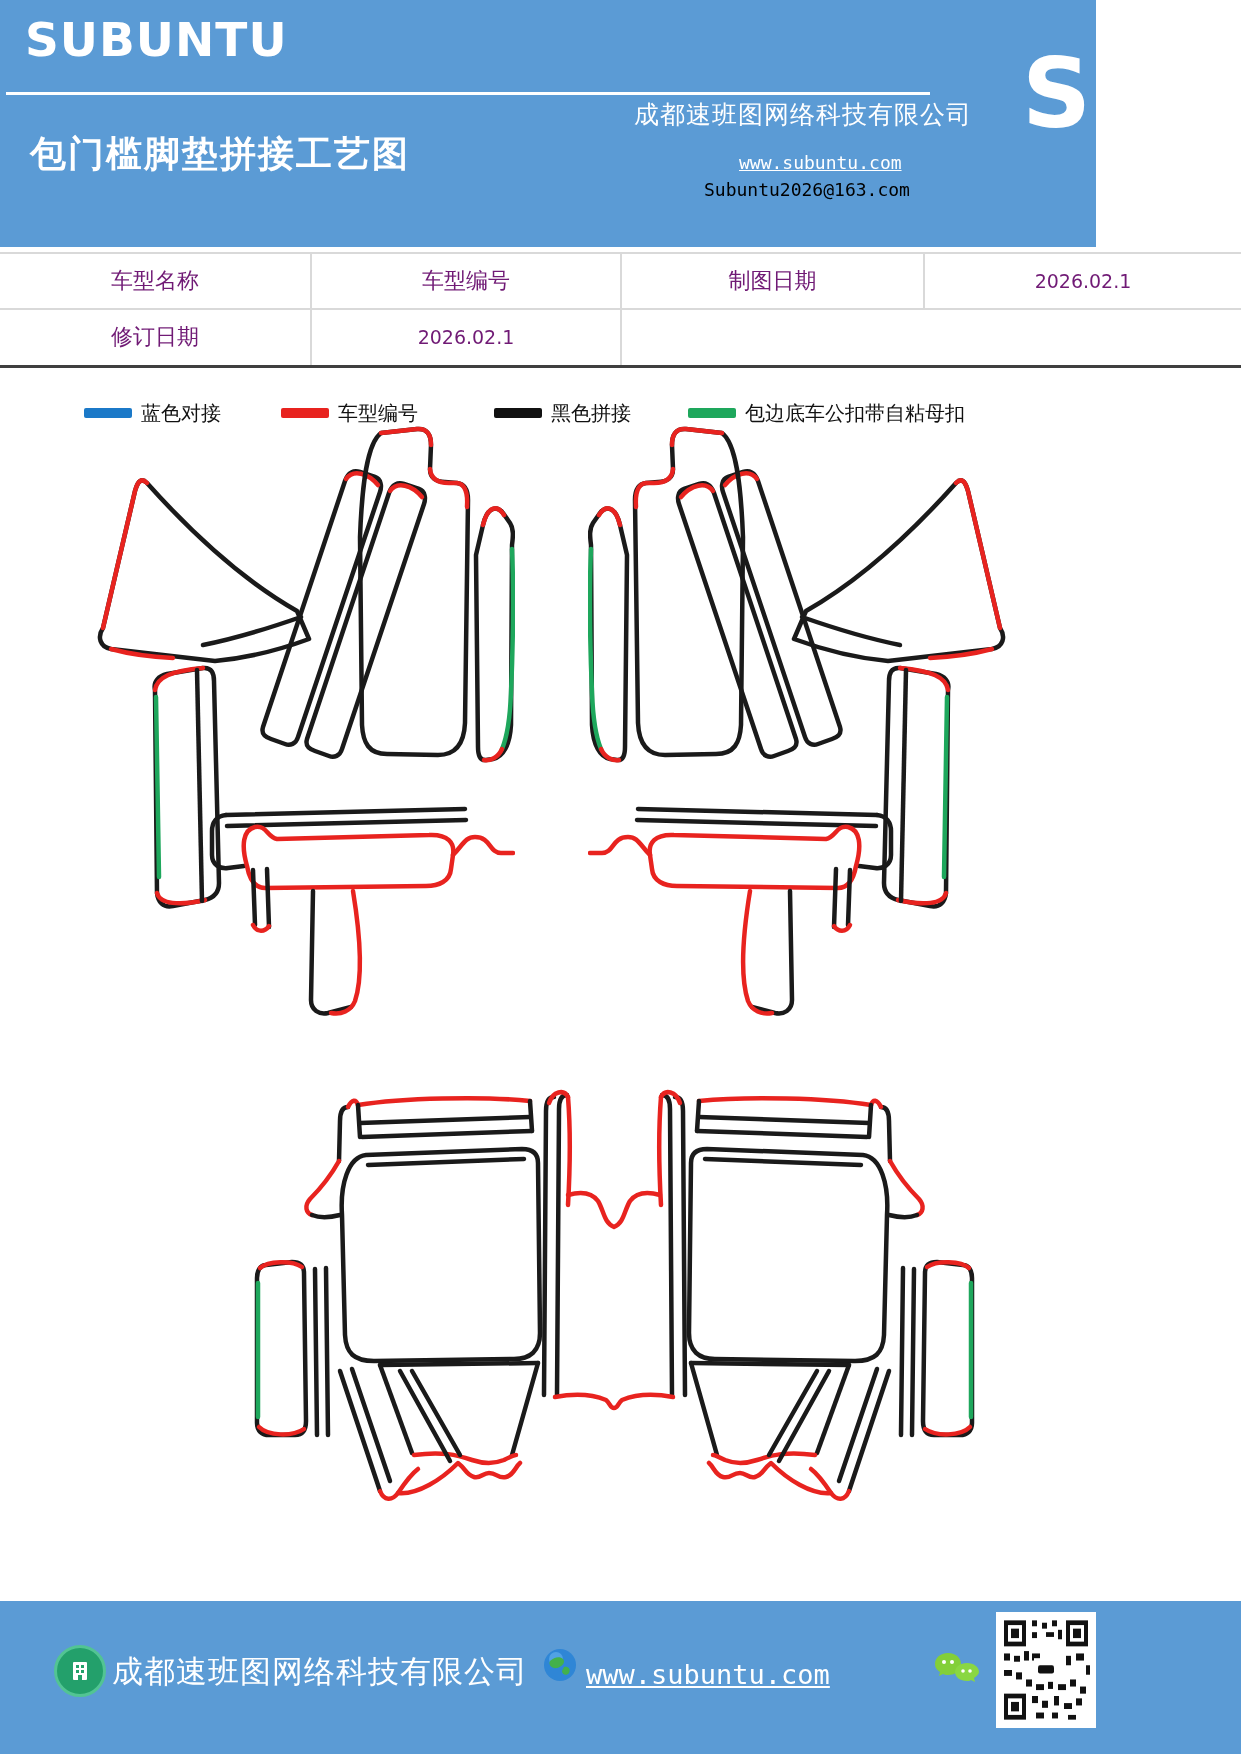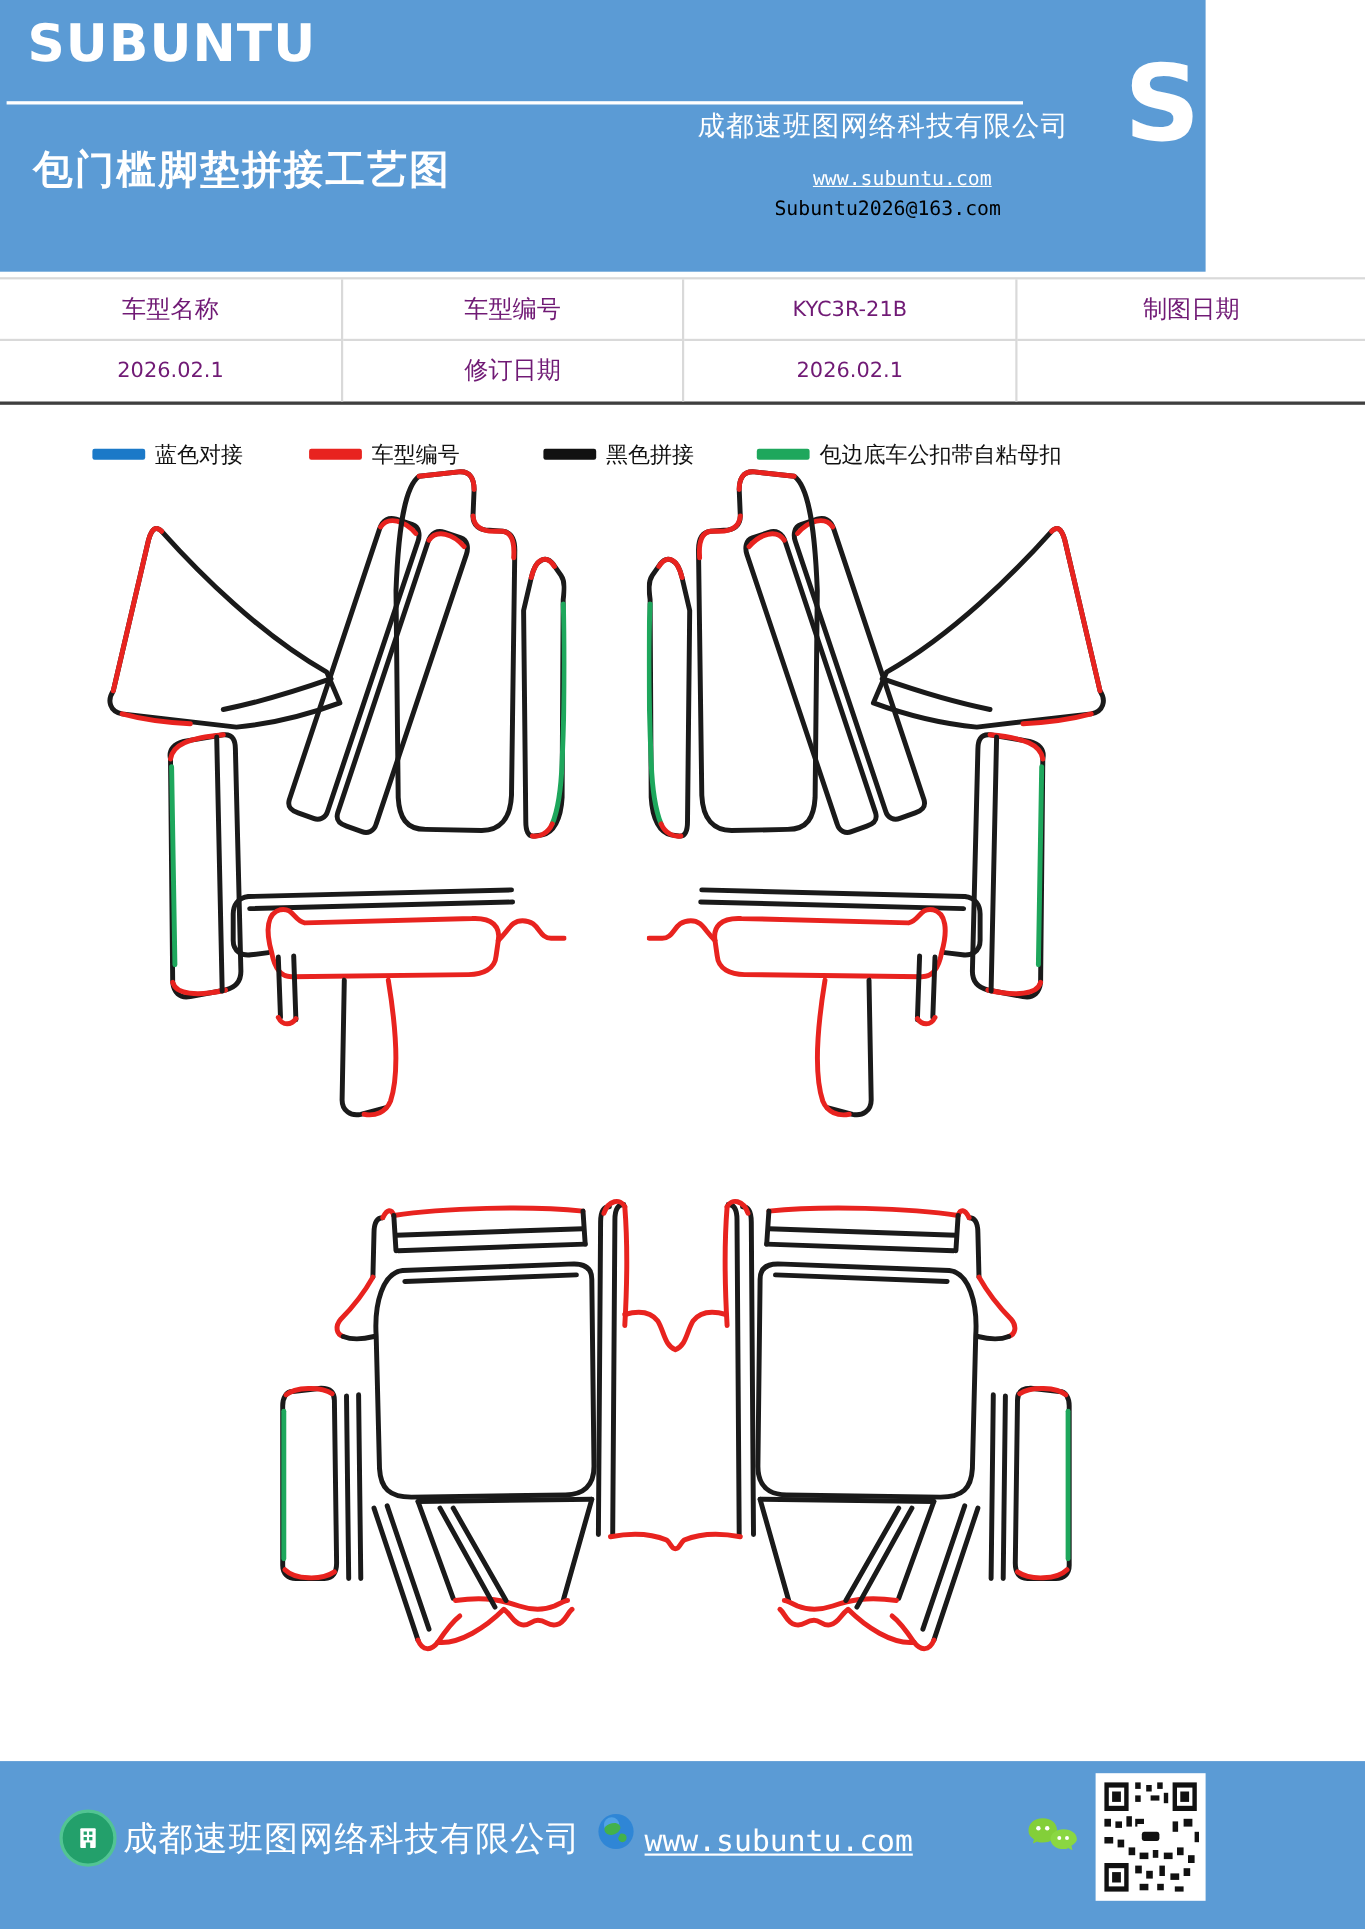--- a/index.html
+++ b/index.html
@@ -62,21 +62,20 @@
     <div class="doc-title">包门槛脚垫拼接工艺图</div>
     <div class="header-company">成都速班图网络科技有限公司</div>
     <div class="sop">SOP</div>
     <a class="header-site">www.subuntu.com</a>
     <div class="header-mail">Subuntu2026@163.com</div>
   </div>
 
   <div class="info-table">
     <div class="info-cell lab">车型名称</div>
     <div class="info-cell lab">车型编号</div>
-    <div class="info-cell">KYC3R-21B</div>
     <div class="info-cell lab">制图日期</div>
     <div class="info-cell">2026.02.1</div>
     <div class="info-cell lab">修订日期</div>
     <div class="info-cell">2026.02.1</div>
   </div>
 
   <div class="legend">
     <div class="legend-item" style="left:68px">
       <span class="legend-swatch sw-blue"></span>
       <span class="legend-label">蓝色对接</span>

